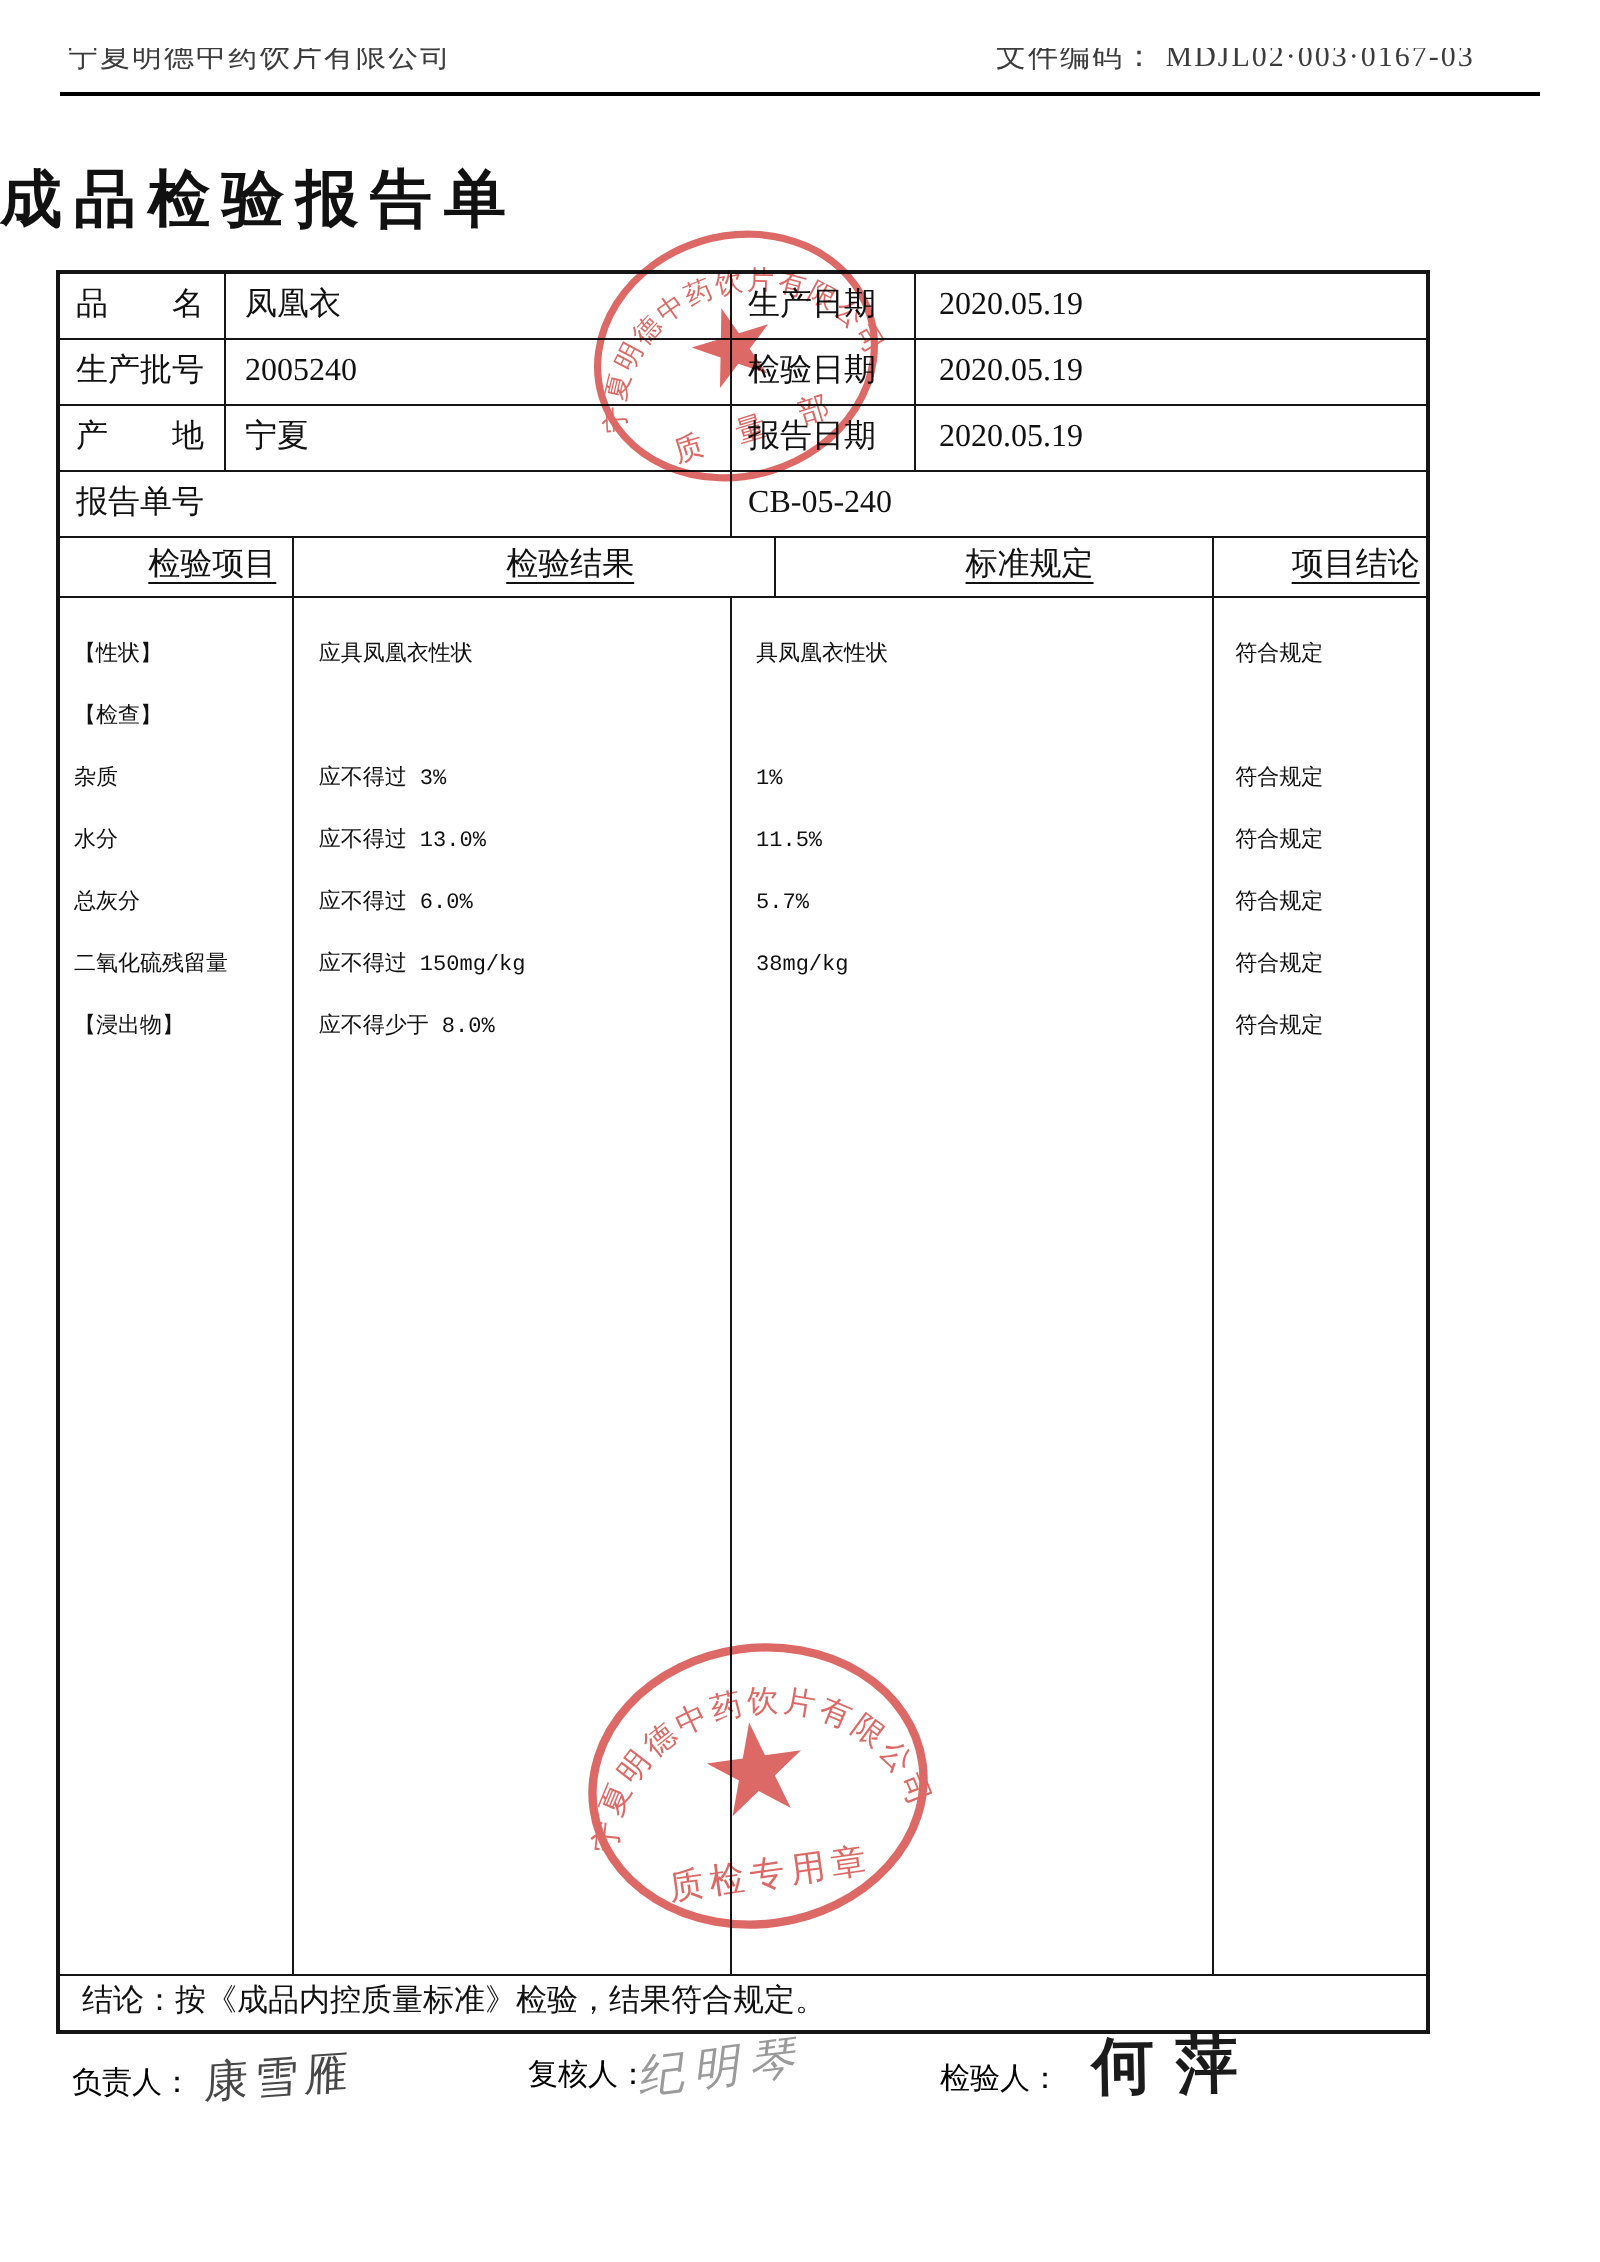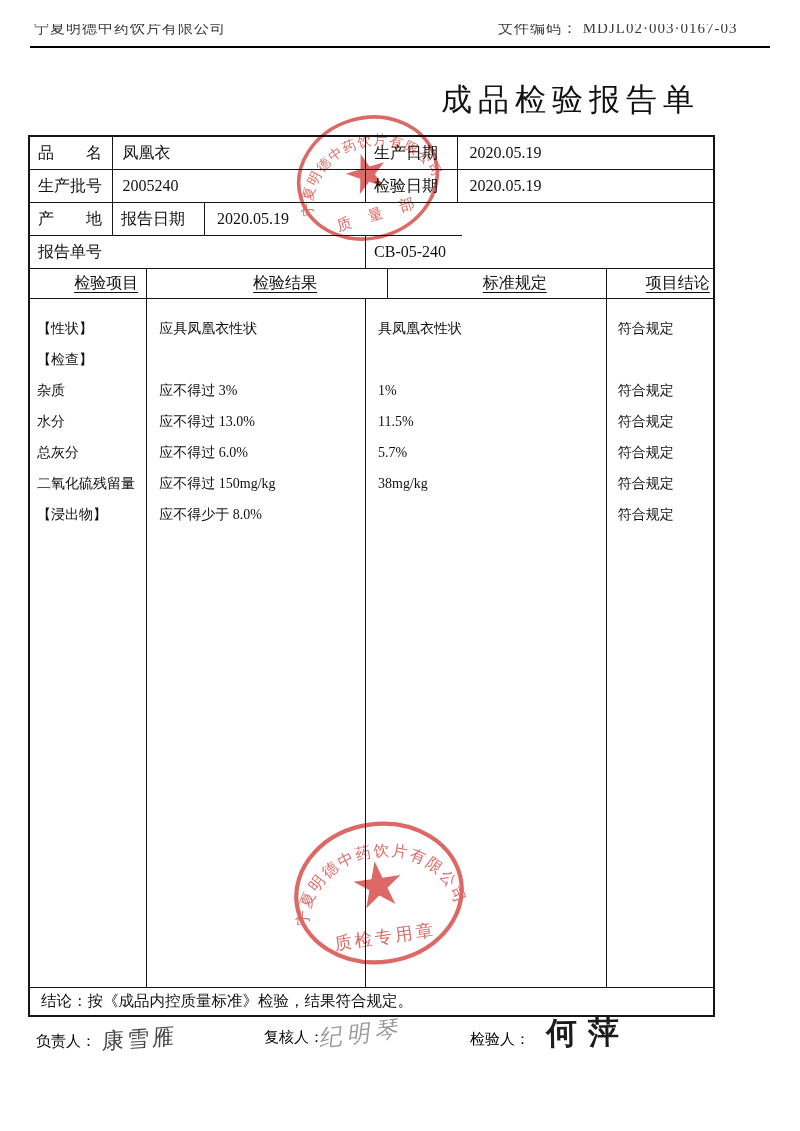--- a/index.html
+++ b/index.html
@@ -7,41 +7,41 @@
   body { font-family:"Liberation Serif","DejaVu Serif",serif; color:#111; }
   .page { position:relative; width:800px; height:1131px; background:#fff; overflow:hidden; }
 
   
   .hdr-clip { position:absolute; top:24px; height:18px; overflow:hidden; }
   .hdr-clip .hdr-text { display:block; margin-top:-5px; font-size:15px; color:#3c3c3c; letter-spacing:1px; white-space:nowrap; }
   .hdr-left { left:34px; width:260px; }
   .hdr-right { left:498px; width:280px; }
   .hdr-rule { position:absolute; left:30px; top:46px; width:740px; border-top:2.5px solid #000; }
 
-  .title { position:absolute; left:0; top:79px; width:700px; text-align:right;
-           font-size:31px; font-weight:normal; letter-spacing:6px; }
+  .title { position:absolute; left:0; top:79px; width:700px; text-align:left;
+           font-size:31px; font-weight:bold; letter-spacing:6px; }
 
   
   .report-table { position:absolute; left:28px; top:135px; width:687px; border:2px solid #151515; background:transparent; }
   .trow { display:flex; width:100%; }
   .cell { border-right:1.5px solid #151515; border-bottom:1.5px solid #151515; font-size:16px; overflow:hidden; }
   .cell.last { border-right:none; }
   .info-h { height:33px; line-height:31px; }
   .c-lbl1 { width:83px;  padding-left:8px; }
   .c-val1 { width:255px; padding-left:10px; }
   .c-lbl2 { width:92px;  padding-left:8px; }
   .c-val2 { width:257px; padding-left:12px; }
   .c-rep-l { width:338px; padding-left:8px; }
   .c-rep-v { width:349px; padding-left:8px; }
   .head-h { height:30px; line-height:28px; }
   .c-h1 { width:118px; } .c-h2 { width:220px; } .c-h3 { width:242px; } .c-h4 { width:107px; }
   .head-cell { text-align:center; }
   .head-cell span { text-decoration:underline; text-underline-offset:4px;margin-left:36px; }
   .body-h { height:689px; border-bottom:1.5px solid #151515; }
-  .body-col { padding-top:14px; font-size:14px; }
+  .body-col { padding-top:14px; font-size:11px;font-family:Liberation Mono, monospace; }
   .bline { height:31px; line-height:31px; white-space:nowrap; }
   .pl7  { padding-left:7px; }
   .pl12 { padding-left:12px; }
   .pl11 { padding-left:11px; }
   .concl-row { height:27px; line-height:25px; font-size:15.5px; padding-left:11px; }
 
   
   .sig-label { position:absolute; font-size:15px; color:#000000; }
   .sig-hand  { position:absolute; white-space:nowrap; }
   .sig1 { left:102px; top:1024px; font-size:22px; color:#474747; letter-spacing:3px;
@@ -80,20 +80,21 @@
       <div class="cell info-h c-val2 last">2020.05.19</div>
     </div>
     <div class="trow">
       <div class="cell info-h c-lbl1">生产批号</div>
       <div class="cell info-h c-val1">2005240</div>
       <div class="cell info-h c-lbl2">检验日期</div>
       <div class="cell info-h c-val2 last">2020.05.19</div>
     </div>
     <div class="trow">
       <div class="cell info-h c-lbl1">产　　地</div>
+      <div class="cell info-h c-val1">宁夏</div>
       <div class="cell info-h c-lbl2">报告日期</div>
       <div class="cell info-h c-val2 last">2020.05.19</div>
     </div>
 
     <div class="trow">
       <div class="cell info-h c-rep-l">报告单号</div>
       <div class="cell info-h c-rep-v last">CB-05-240</div>
     </div>
 
     <div class="trow">

